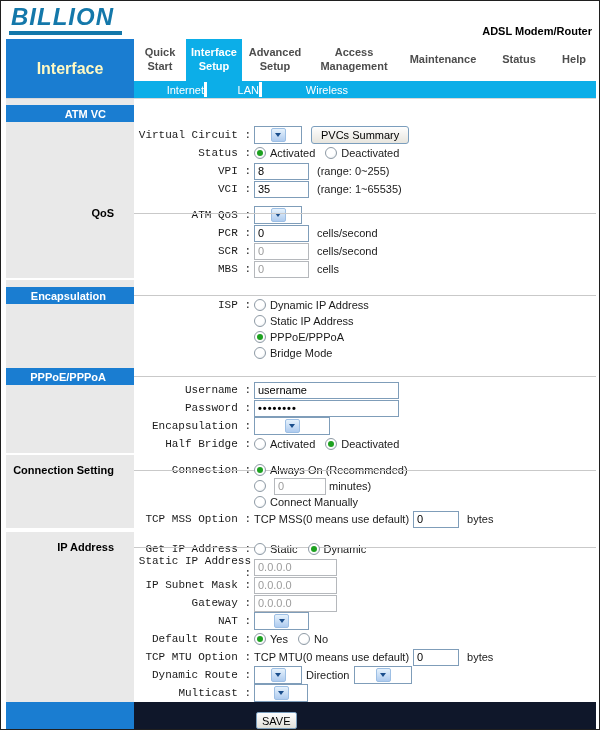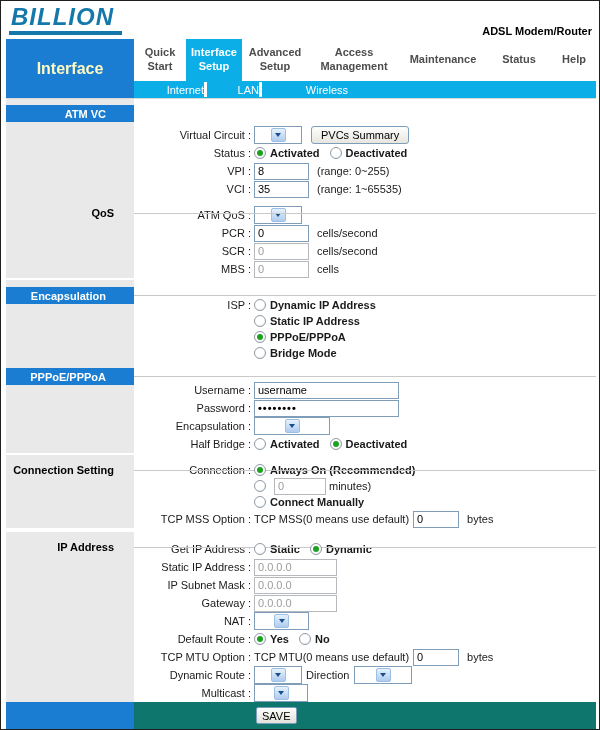--- a/index.html
+++ b/index.html
@@ -32,48 +32,48 @@
   .side { width:128px; background:#E9E9E9; flex-shrink:0; }
   .sbar { margin-top:7px; height:17px; background:#1A7DD1; color:#fff; font-weight:bold;
           display:flex; align-items:center; justify-content:flex-end; padding-right:28px; font-size:11px; }
   .slbl { margin-top:9px; text-align:right; padding-right:20px; font-weight:bold; color:#000; }
   .rule { position:absolute; left:128px; right:0; top:15px; height:1px; background:#C9C9C9; }
   .rule-top { position:absolute; left:0; right:0; top:0; height:1px; background:#D8D8D8; }
   .content { flex:1; }
 
   .row { display:flex; align-items:center; height:18px; }
   .row.r16 { height:16px; }
-  .lbl { width:117px; text-align:right; margin-right:3px; flex-shrink:0; }
+  .lbl { width:117px; text-align:right; margin-right:3px; flex-shrink:0;font-family:Liberation Mono, monospace; }
   .after { margin-left:8px; }
 
   
   .inp { border:1px solid #7F9DB9; height:17px; font-size:11px; padding:0 3px;
          font-family:"Liberation Sans", sans-serif; background:#fff; color:#000; }
   .inp.dis { border-color:#B5B8BC; color:#9C9C9C; }
   .inp.pw { font-weight:bold; letter-spacing:1px; }
 
   .selbox { display:inline-flex; align-items:center; border:1px solid #7F9DB9; background:#fff; height:18px; cursor:default;flex-direction:column; }
   .seltext { flex:1; padding:0 3px; white-space:nowrap; overflow:hidden; }
   .selarrow { width:15px; height:14px; margin:1px; border:1px solid #9DBFE4; border-radius:2px;
               background:linear-gradient(180deg,#E6F2FC,#AECBEF); display:flex; align-items:center; justify-content:center; flex-shrink:0; }
   .selarrow::after { content:""; border-left:3px solid transparent; border-right:3px solid transparent; border-top:4px solid #1A4E8C; }
 
   .radio { width:12px; height:12px; border-radius:50%; border:1px solid #8E9AA5;
            background:radial-gradient(circle at 35% 30%, #fff 55%, #DDE3E8); display:inline-block;
            position:relative; margin-right:4px; flex-shrink:0; }
   .radio.sel::after { content:""; position:absolute; left:2px; top:2px; width:6px; height:6px; border-radius:50%; background:#1DA120; }
-  .rlbl { margin-right:10px; white-space:nowrap;font-weight:bold; }
+  .rlbl { margin-right:10px; white-space:nowrap; }
 
   .btn { border:1px solid #7B9EBD; border-radius:3px; background:linear-gradient(#FEFEFE,#E7E5DE);
          height:18px; padding:0 9px; font-size:11px; font-family:"Liberation Sans", sans-serif; color:#000; margin-left:9px; }
 
   
   .footer { display:flex; height:27px; }
   .fside { width:128px; background:#1A7DD1; flex-shrink:0; }
-  .fbar { flex:1; background:#0f766e; display:flex; align-items:center; }
+  .fbar { flex:1; background:#0f172a; display:flex; align-items:flex-end; }
   .save { margin-left:122px; height:17px; padding:0 5px; border:1px solid #7B9EBD; border-radius:2px;
           background:linear-gradient(#FEFEFE,#E2E1DA); font-size:11px; font-family:"Liberation Sans", sans-serif; }
 </style>
 </head>
 <body>
 
 <div class="page">
 
   <div class="hdr">
     <div class="logo">BILLION</div>

